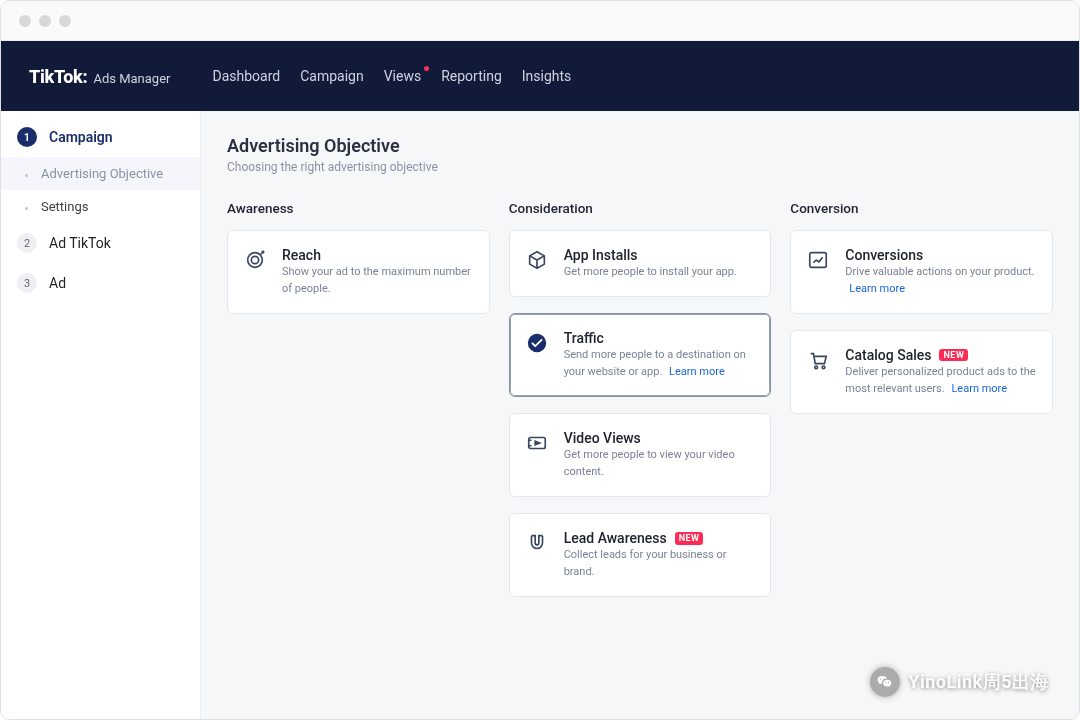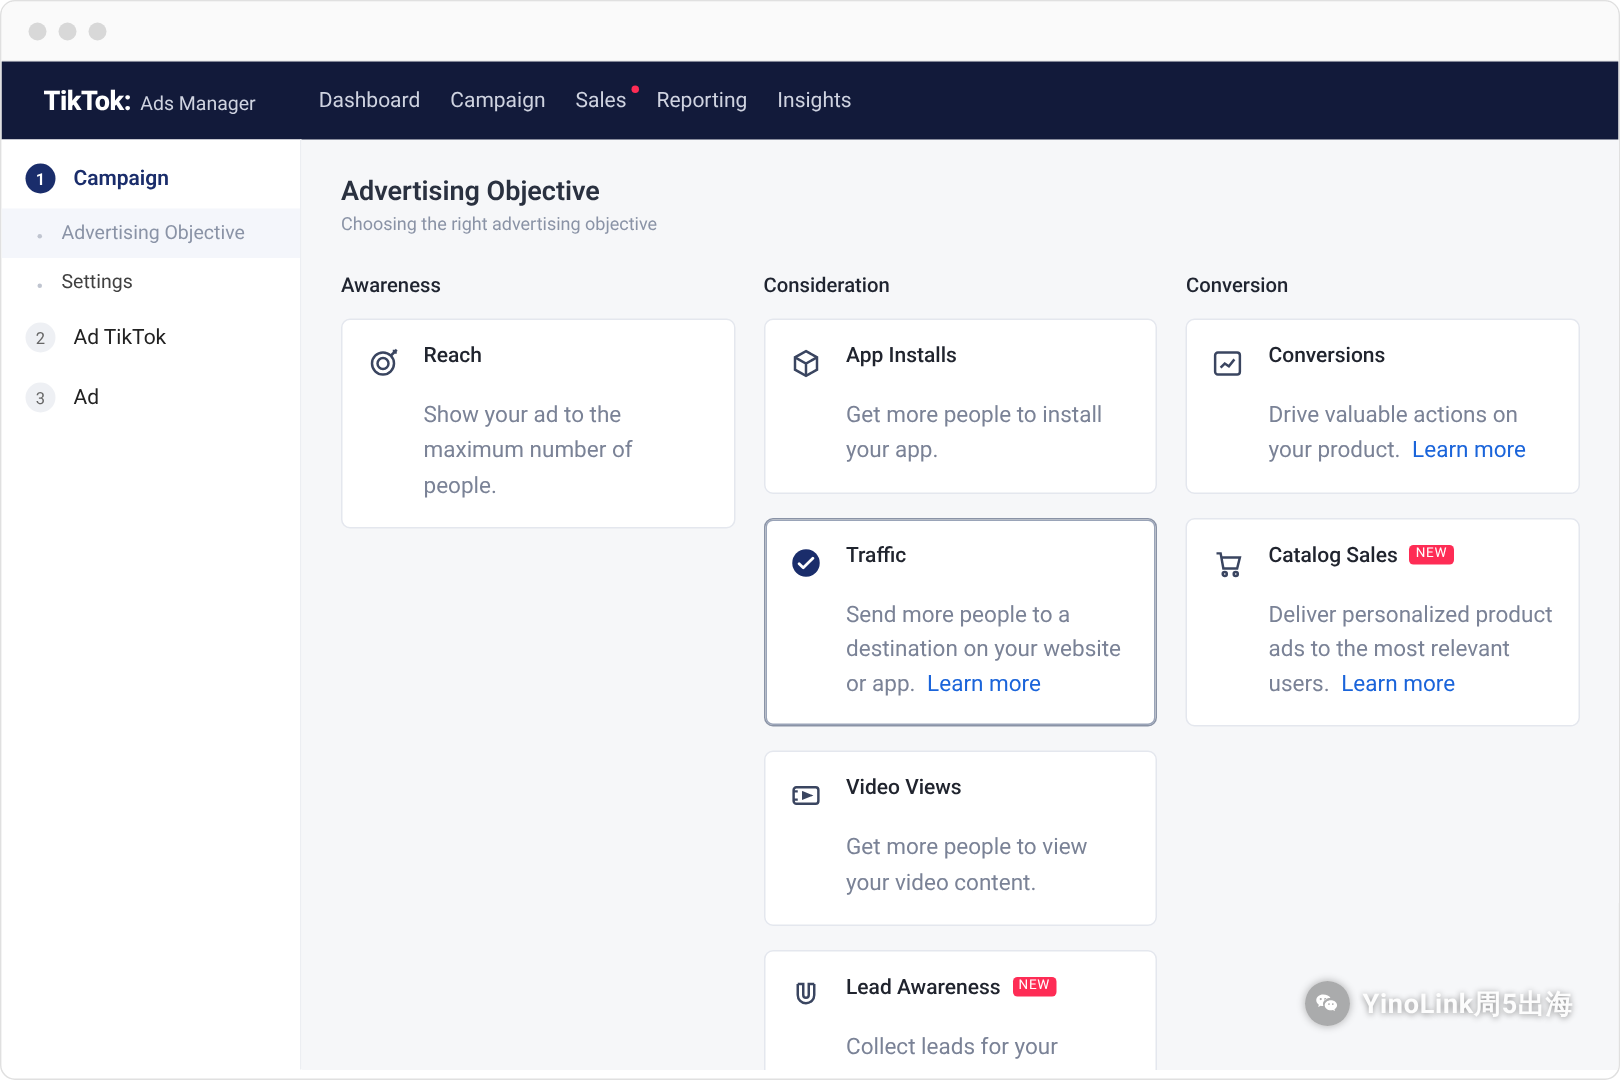--- a/index.html
+++ b/index.html
@@ -28,21 +28,21 @@
     padding: 0 18px;
     gap: 8px;
     border-bottom: 1px solid #eee;
     background: #fafafa;
   }
   .dot { width: 12px; height: 12px; border-radius: 50%; background: #d8d8d8; }
 
   
   .topnav {
     background: #121a3a;
-    height: 52px;
+    height: 70px;
     display: flex;
     align-items: center;
     padding: 0 28px;
     gap: 28px;
     color: #cfd3e0;
   }
   .brand { display: flex; align-items: baseline; gap: 6px; color: #fff; }
   .brand-logo { font-weight: 800; font-size: 18px; letter-spacing: -0.3px; }
   .brand-sub { font-size: 13px; color: #cfd3e0; }
   .nav-items { display: flex; gap: 20px; font-size: 14px; margin-left: 14px; }
@@ -111,32 +111,32 @@
   }
   .card.selected { border-color: #8a93a6; box-shadow: 0 0 0 1px #9aa4b8 inset; }
   .card-icon {
     width: 26px; height: 26px; flex: 0 0 26px;
     display: flex; align-items: center; justify-content: center;
     color: #3a4560;
   }
   .card.selected .card-icon svg { color: #1a2d6b; }
   .card-body { flex: 1; }
   .card-title { font-size: 14px; color: #20242e; font-weight: 500; display: flex; align-items: center; gap: 8px; }
-  .card-desc { font-size: 15px; color: #7a8296; line-height: 1.55; margin-top: 20px; }
+  .card-desc { font-size: 11px; color: #7a8296; line-height: 1.55; margin-top: 0; }
   .learn-more { color: #1a64da; margin-left: 4px; cursor: pointer; }
   .badge-new {
-    display: inline-block; font-size: 9px; font-weight: 400;
+    display: inline-block; font-size: 9px; font-weight: 700;
     background: #fe2c55; color: #fff; border-radius: 3px;
     padding: 1px 4px; letter-spacing: 0.5px; line-height: 1.2;
   }
 
   
   .watermark {
     position: absolute;
-    right: 30px; bottom: 35px;
+    right: 30px; bottom: 22px;
     display: flex; align-items: center; gap: 8px;
     color: rgba(255,255,255,0.95);
     text-shadow: 0 1px 4px rgba(0,0,0,0.45);
     font-weight: 700; letter-spacing: 0.5px;
     font-size: 18px;
     pointer-events: none;
   }
   .watermark .wm-icon {
     width: 30px; height: 30px; border-radius: 50%;
     background: rgba(120,120,120,0.6);
@@ -155,21 +155,21 @@
   </div>
 
   <div class="topnav">
     <div class="brand">
       <span class="brand-logo">TikTok:</span>
       <span class="brand-sub">Ads Manager</span>
     </div>
     <div class="nav-items">
       <span class="nav-item">Dashboard</span>
       <span class="nav-item">Campaign</span>
-      <span class="nav-item hot">Sales</span>
+      <span class="nav-item hot">Views</span>
       <span class="nav-item">Reporting</span>
       <span class="nav-item">Insights</span>
     </div>
   </div>
 
   <div class="content">
 
     <aside class="sidebar">
       <div class="step active">
         <span class="step-badge">1</span>

